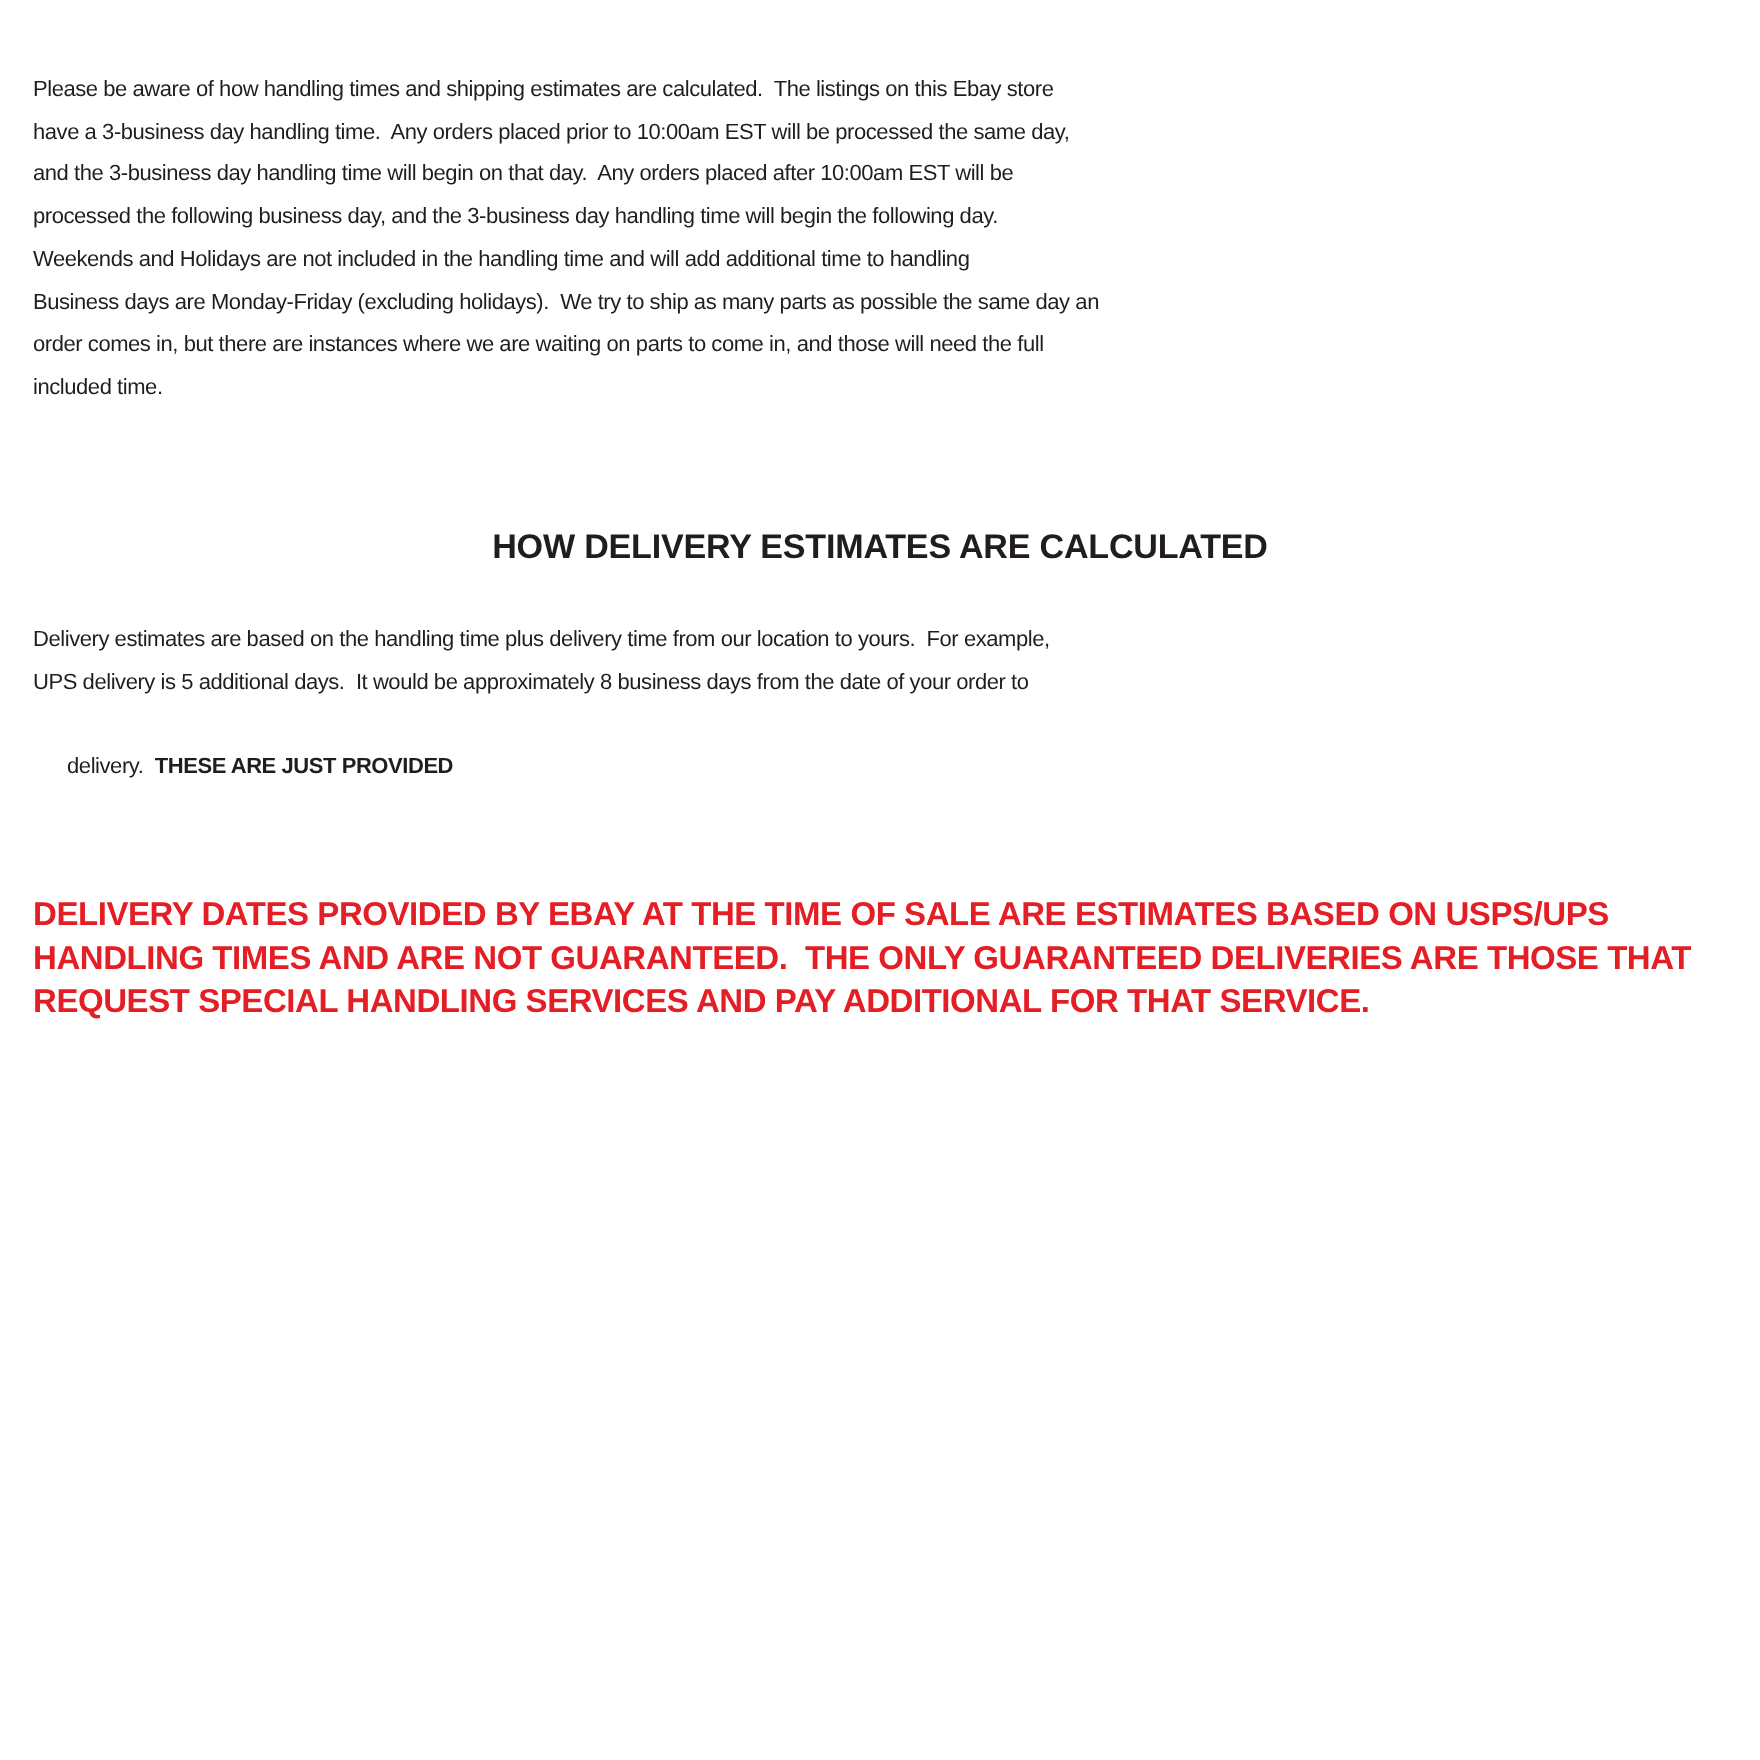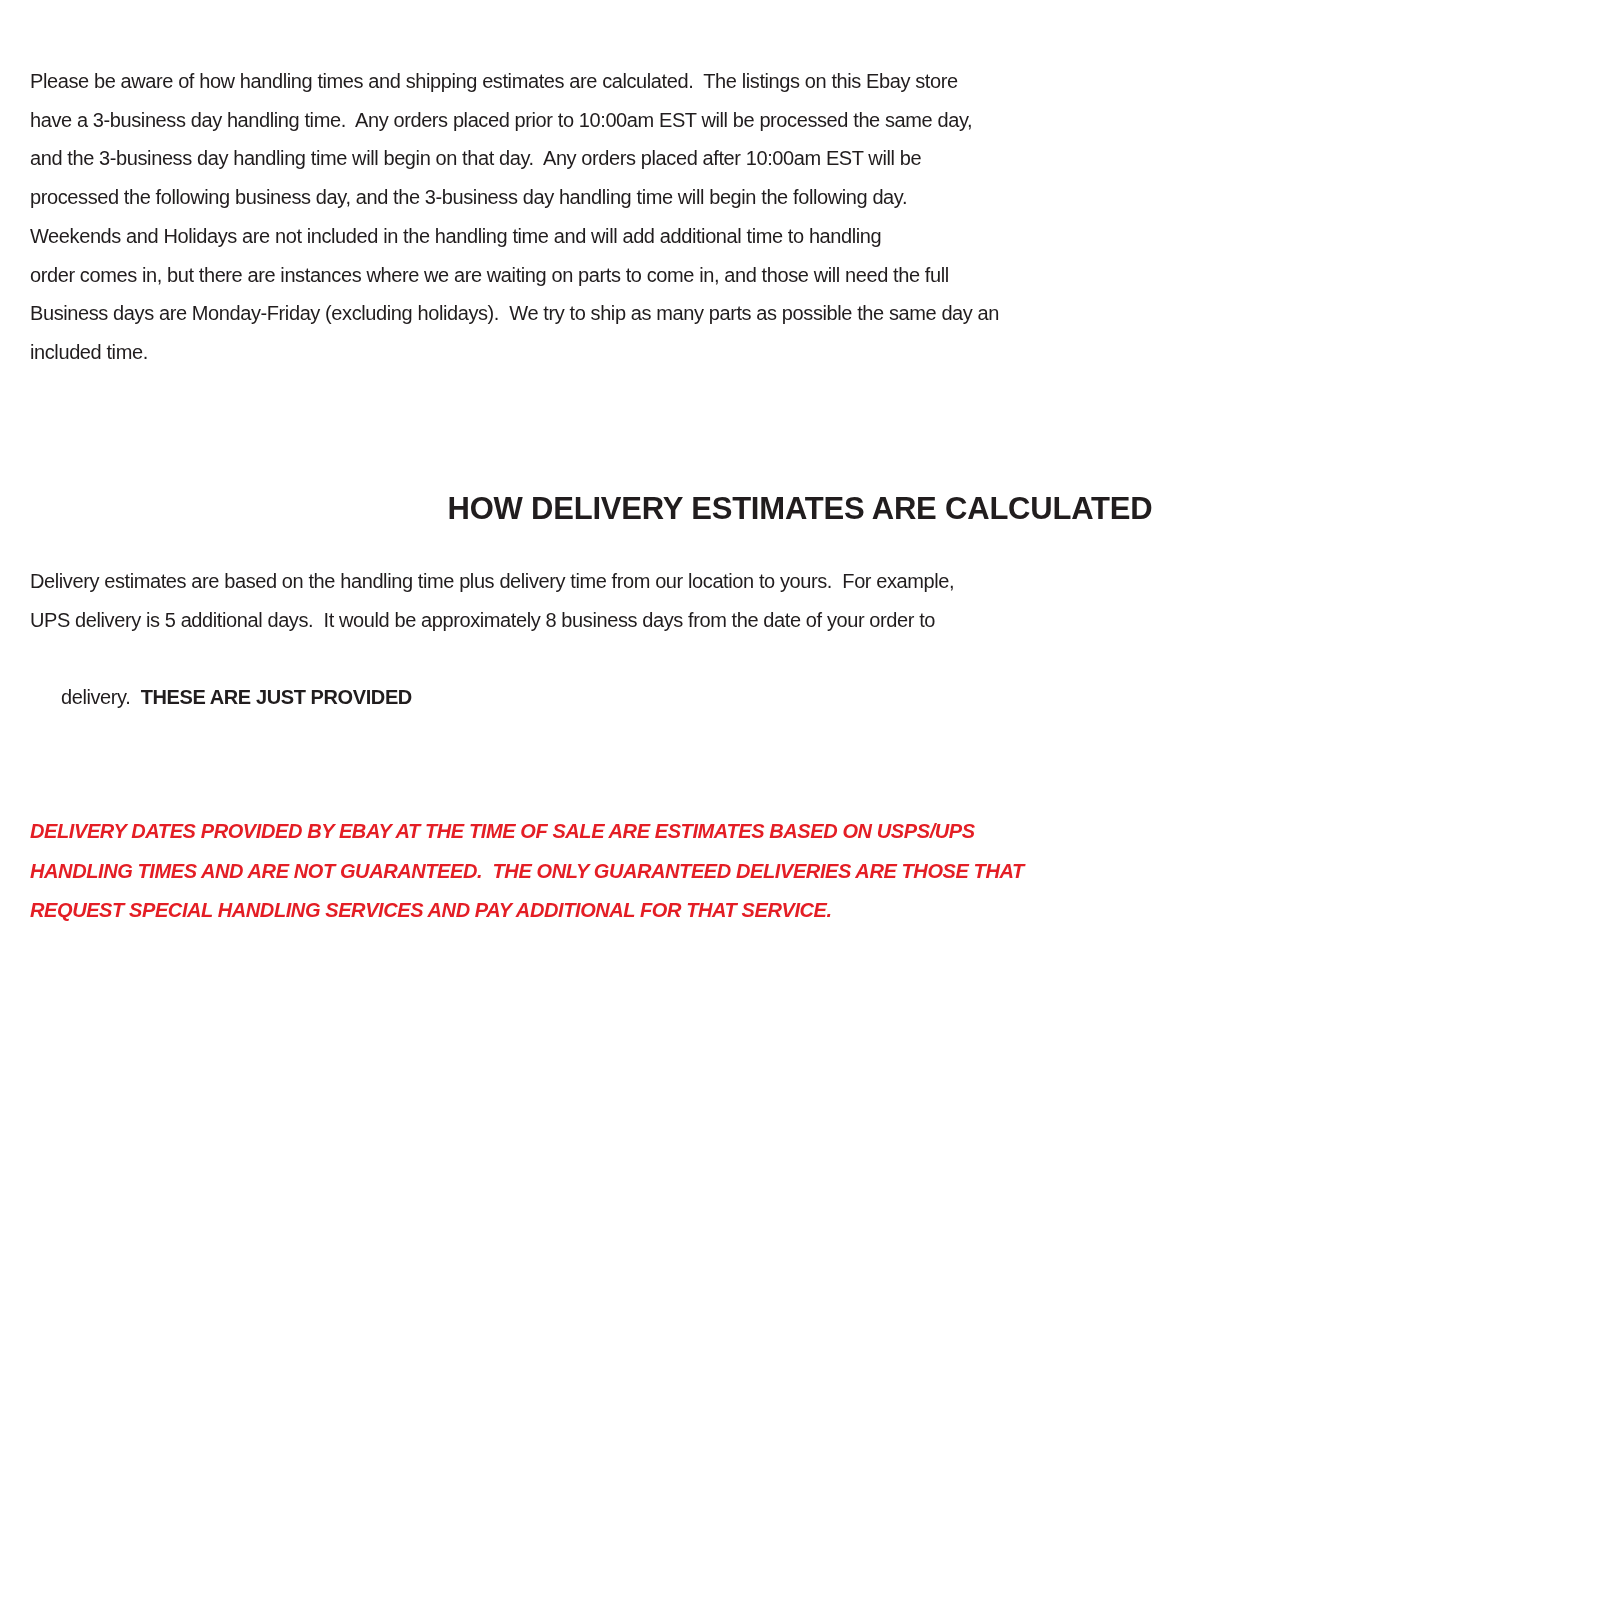--- a/index.html
+++ b/index.html
@@ -22,58 +22,57 @@
   }
   .line {
     white-space: pre;
     font-size: 20px;
     line-height: 38.7px;
     letter-spacing: -0.4px;
   }
   .p1 { top: 62px; }
   .heading {
     position: absolute;
-    top: 490px;
+    top: 478px;
     left: 0;
     width: 1600px;
     margin: 0;
     text-align: center;
     font-size: 31px;
     line-height: 38.7px;
     font-weight: bold;
     letter-spacing: -0.2px;
     color: var(--text-color, #211d1e);
   }
   .p2 { top: 562px; }
   .bold { font-weight: bold; }
   .disclaimer {
     top: 812px;
     color: var(--accent-red, #e41e25);
   }
   .disclaimer .line {
-    font-size: 20px;
+    font-size: 30px;
     line-height: 39.5px;
     font-weight: bold;
-    font-style: italic;
     letter-spacing: -0.4px;
   }
 </style>
 </head>
 <body>
 
 <main>
 
   <section class="para p1">
     <div class="line">Please be aware of how handling times and shipping estimates are calculated.  The listings on this Ebay store</div>
     <div class="line">have a 3-business day handling time.  Any orders placed prior to 10:00am EST will be processed the same day,</div>
     <div class="line">and the 3-business day handling time will begin on that day.  Any orders placed after 10:00am EST will be</div>
     <div class="line">processed the following business day, and the 3-business day handling time will begin the following day.</div>
     <div class="line">Weekends and Holidays are not included in the handling time and will add additional time to handling</div>
+    <div class="line">Business days are Monday-Friday (excluding holidays).  We try to ship as many parts as possible the same day an</div>
     <div class="line">order comes in, but there are instances where we are waiting on parts to come in, and those will need the full</div>
-    <div class="line">Business days are Monday-Friday (excluding holidays).  We try to ship as many parts as possible the same day an</div>
     <div class="line">included time.</div>
   </section>
 
   <h1 class="heading">HOW DELIVERY ESTIMATES ARE CALCULATED</h1>
 
   <section class="para p2">
     <div class="line">Delivery estimates are based on the handling time plus delivery time from our location to yours.  For example,</div>
     <div class="line">UPS delivery is 5 additional days.  It would be approximately 8 business days from the date of your order to</div>
     <div class="line">
       <span>delivery.  </span><span class="bold">THESE ARE JUST PROVIDED</span>

